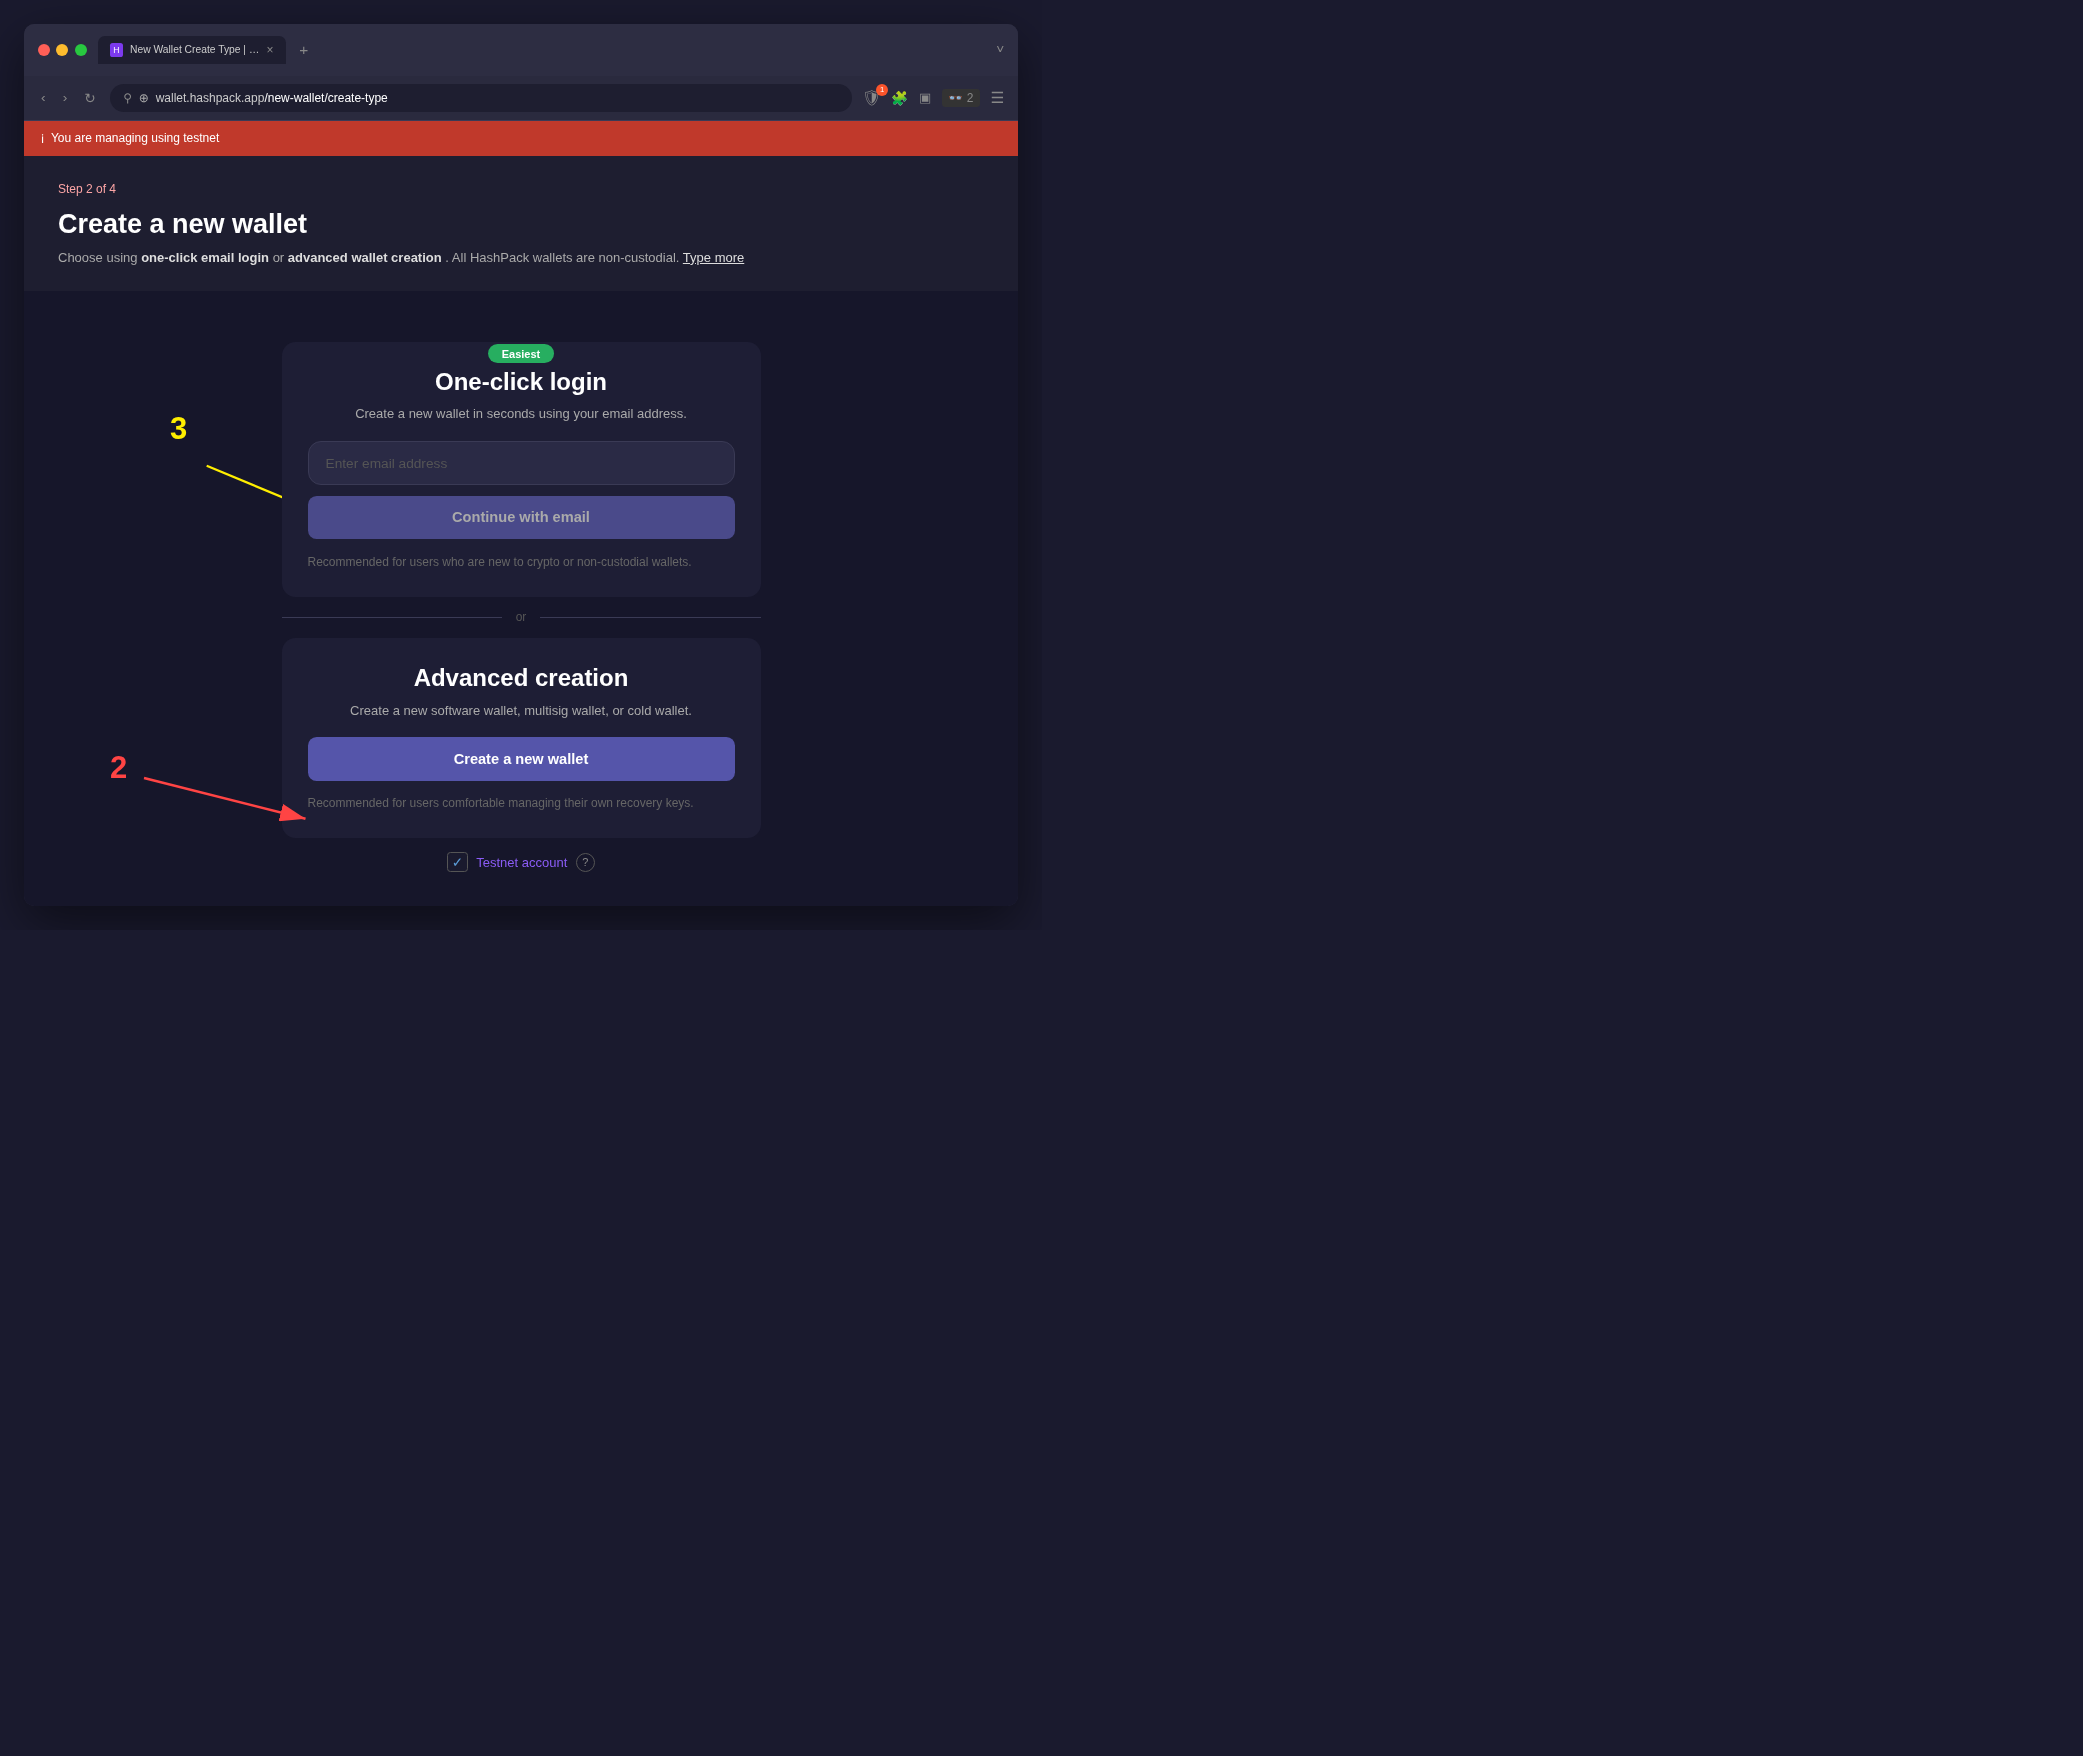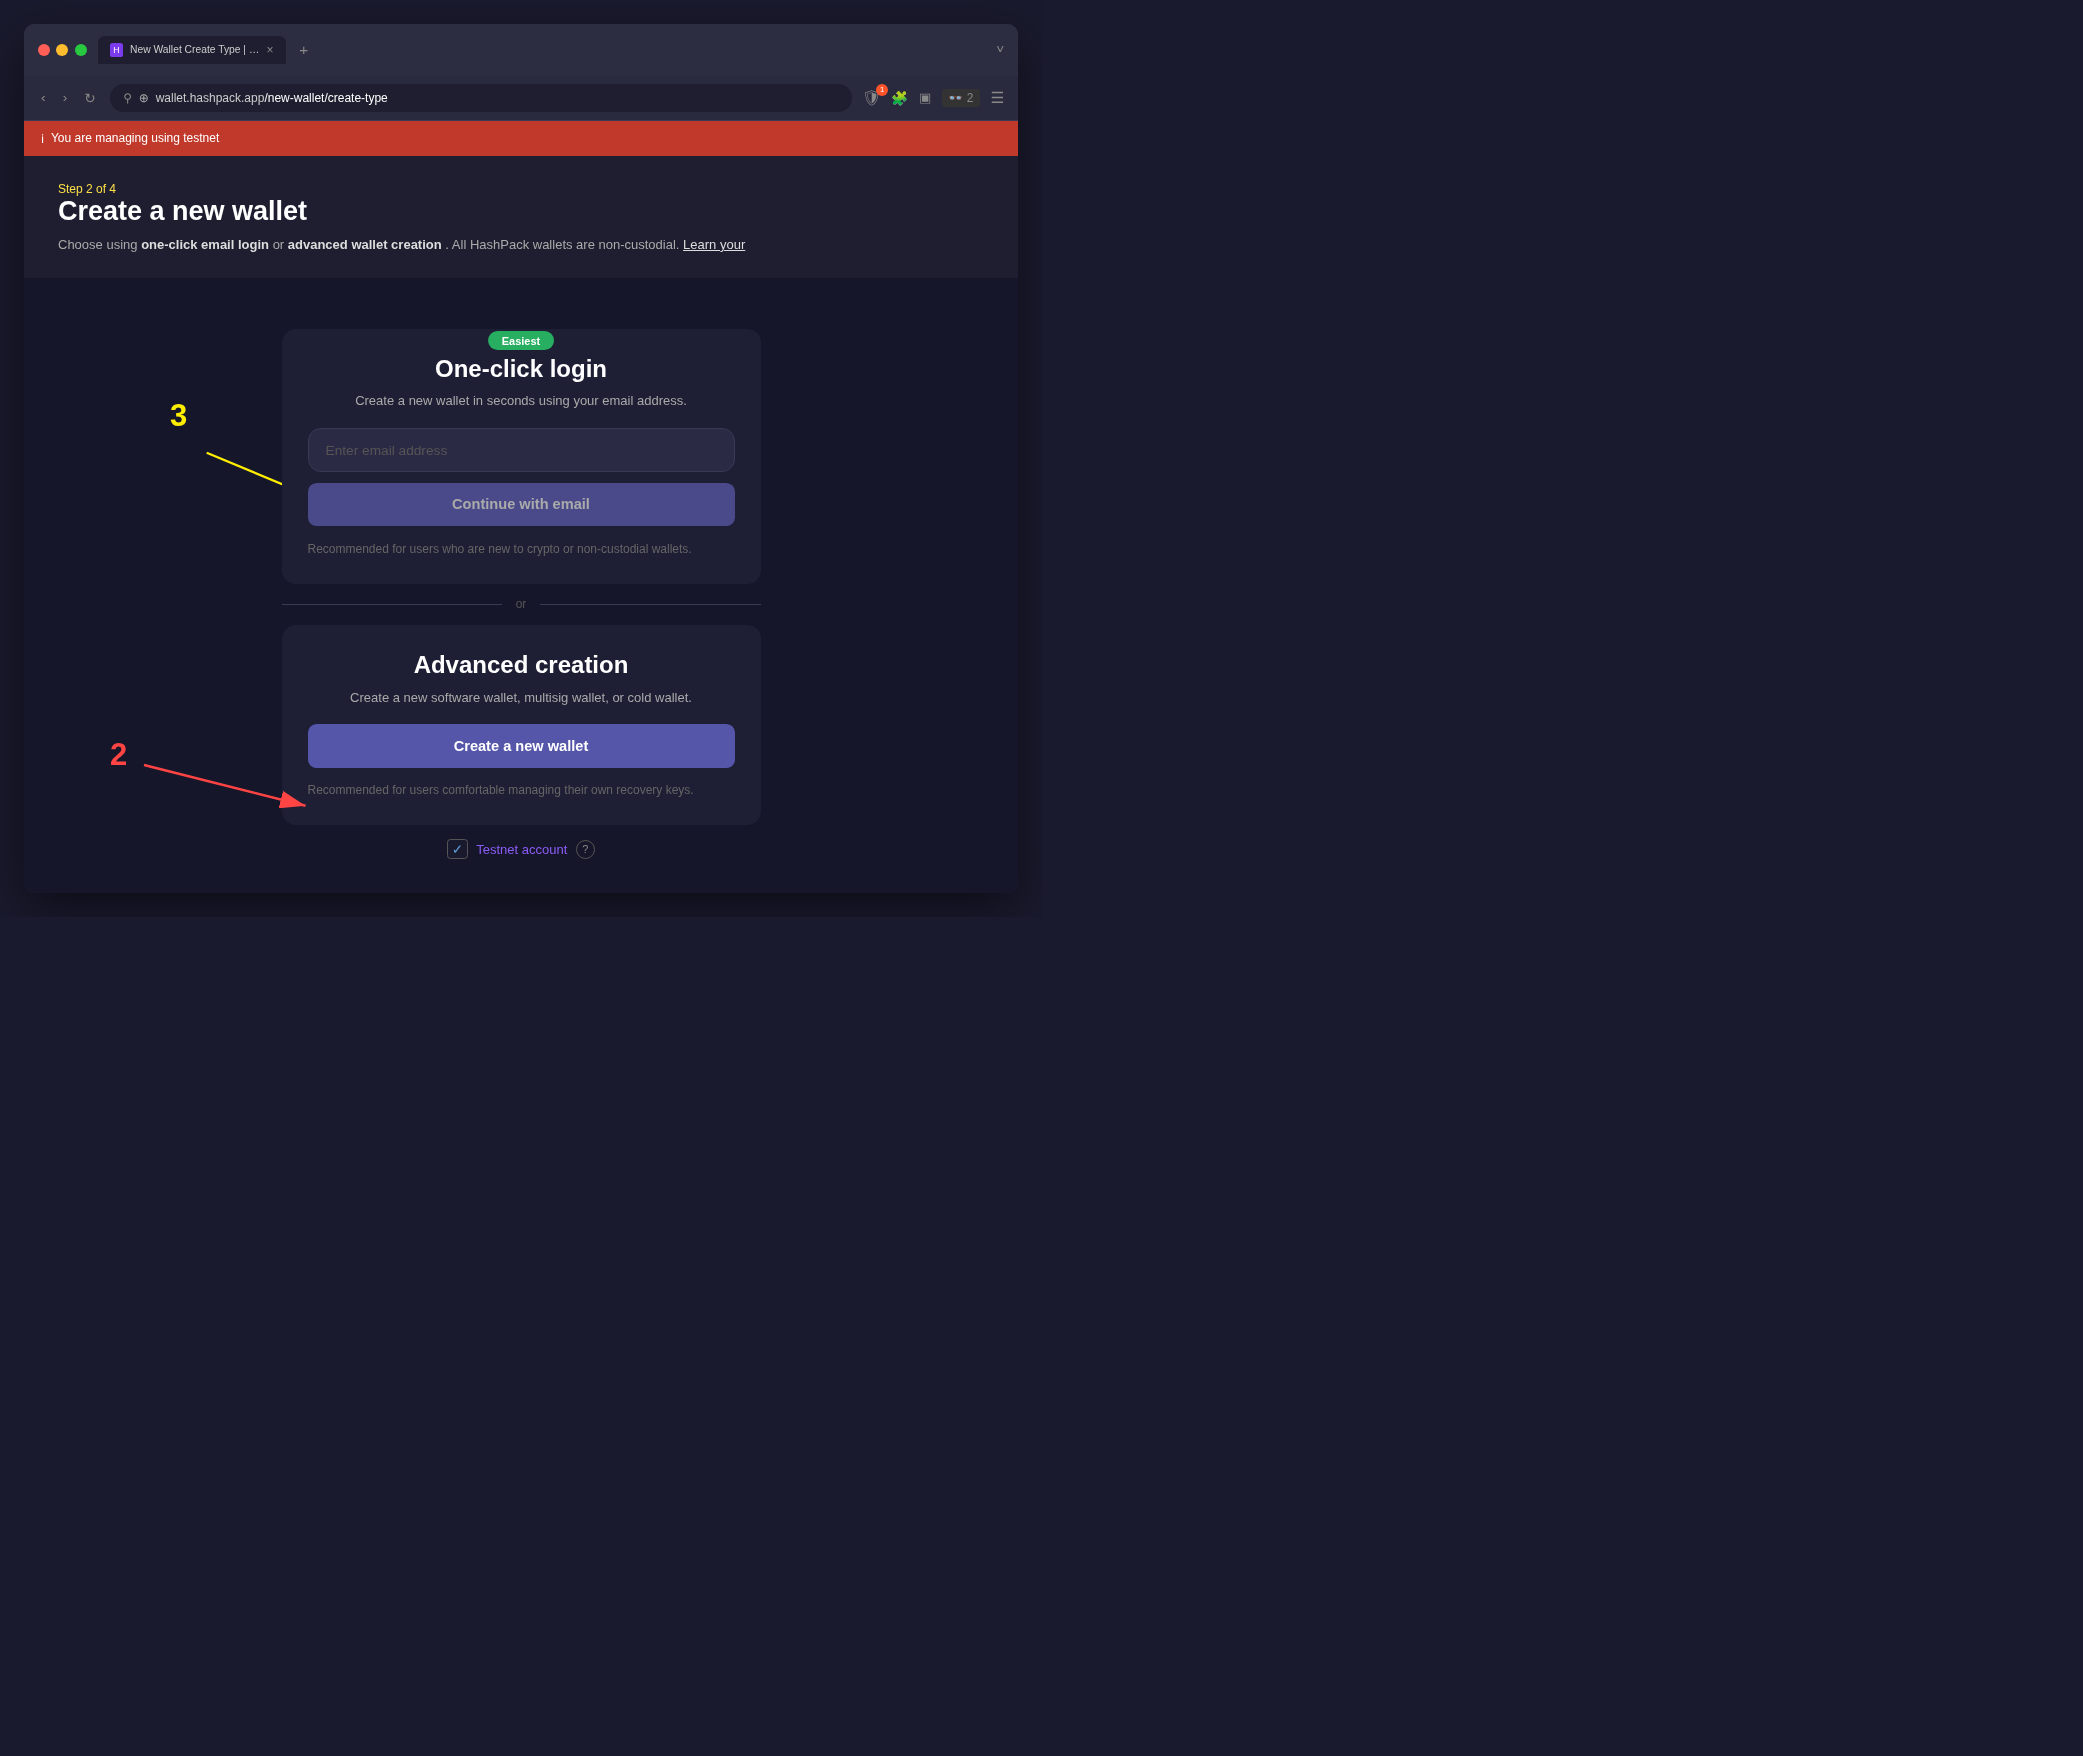--- a/index.html
+++ b/index.html
@@ -173,23 +173,23 @@
       font-size: 12px;
     }
 
     
     .page-header {
       background: #1e1e30;
       padding: 26px 34px;
     }
 
     .step-label {
-      color: #fde047;
+      color: #fca5a5;
       font-size: 12px;
-      margin-bottom: 0;
+      margin-bottom: 13px;
     }
 
     .page-title {
       color: white;
       font-size: 27px;
       font-weight: 700;
       margin-bottom: 10.3px;
     }
 
     .page-subtitle {
@@ -445,21 +445,21 @@
 
   <div class="page-header">
     <div class="step-label">Step 2 of 4</div>
     <div class="page-title">Create a new wallet</div>
     <div class="page-subtitle">
       <span>Choose using </span>
       <strong>one-click email login</strong>
       <span> or </span>
       <strong>advanced wallet creation</strong>
       <span>. All HashPack wallets are non-custodial.</span>
-      <a class="learn-more">Learn your</a>
+      <a class="learn-more">Type more</a>
     </div>
   </div>
 
   <div class="main-content">
 
     <div class="annotation-3">3</div>
 
     <svg class="arrow-3" viewBox="0 0 200 100" style="position:absolute; left:158px; top:167px; width:188px; height:77px;">
       <defs>
         <marker id="arrowhead-yellow" markerWidth="10" markerHeight="7" refX="10" refY="3.5" orient="auto">

